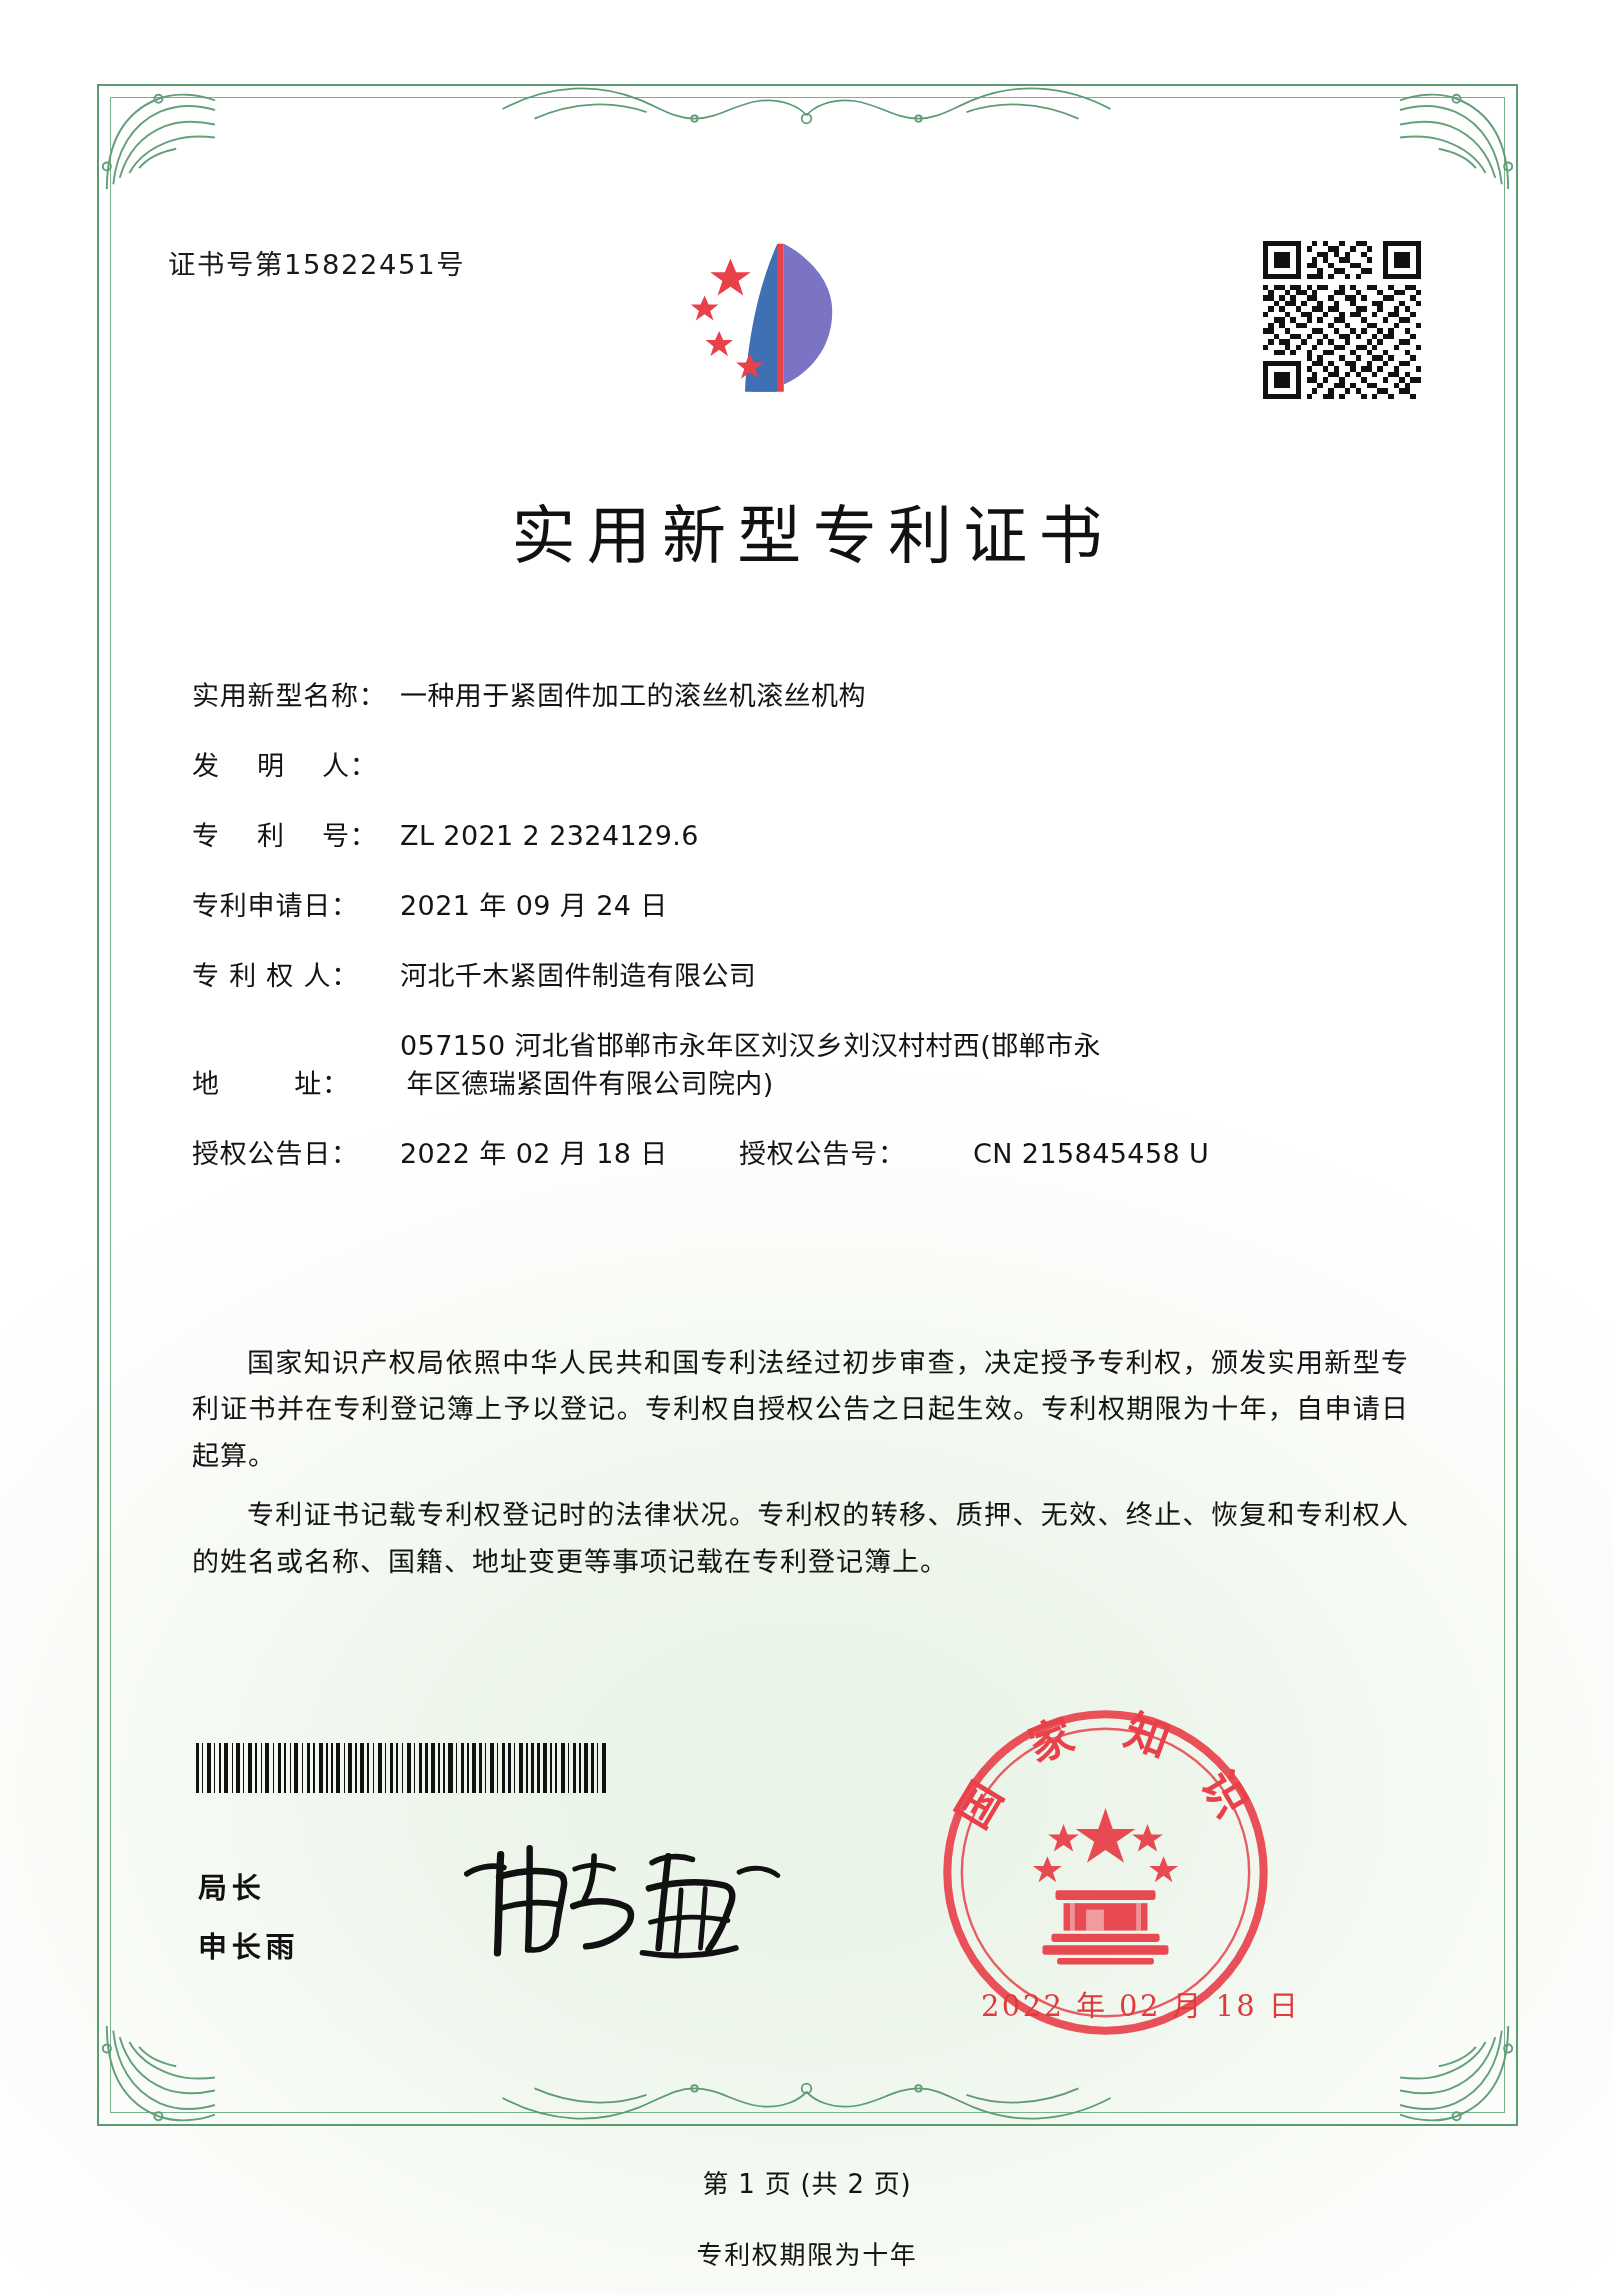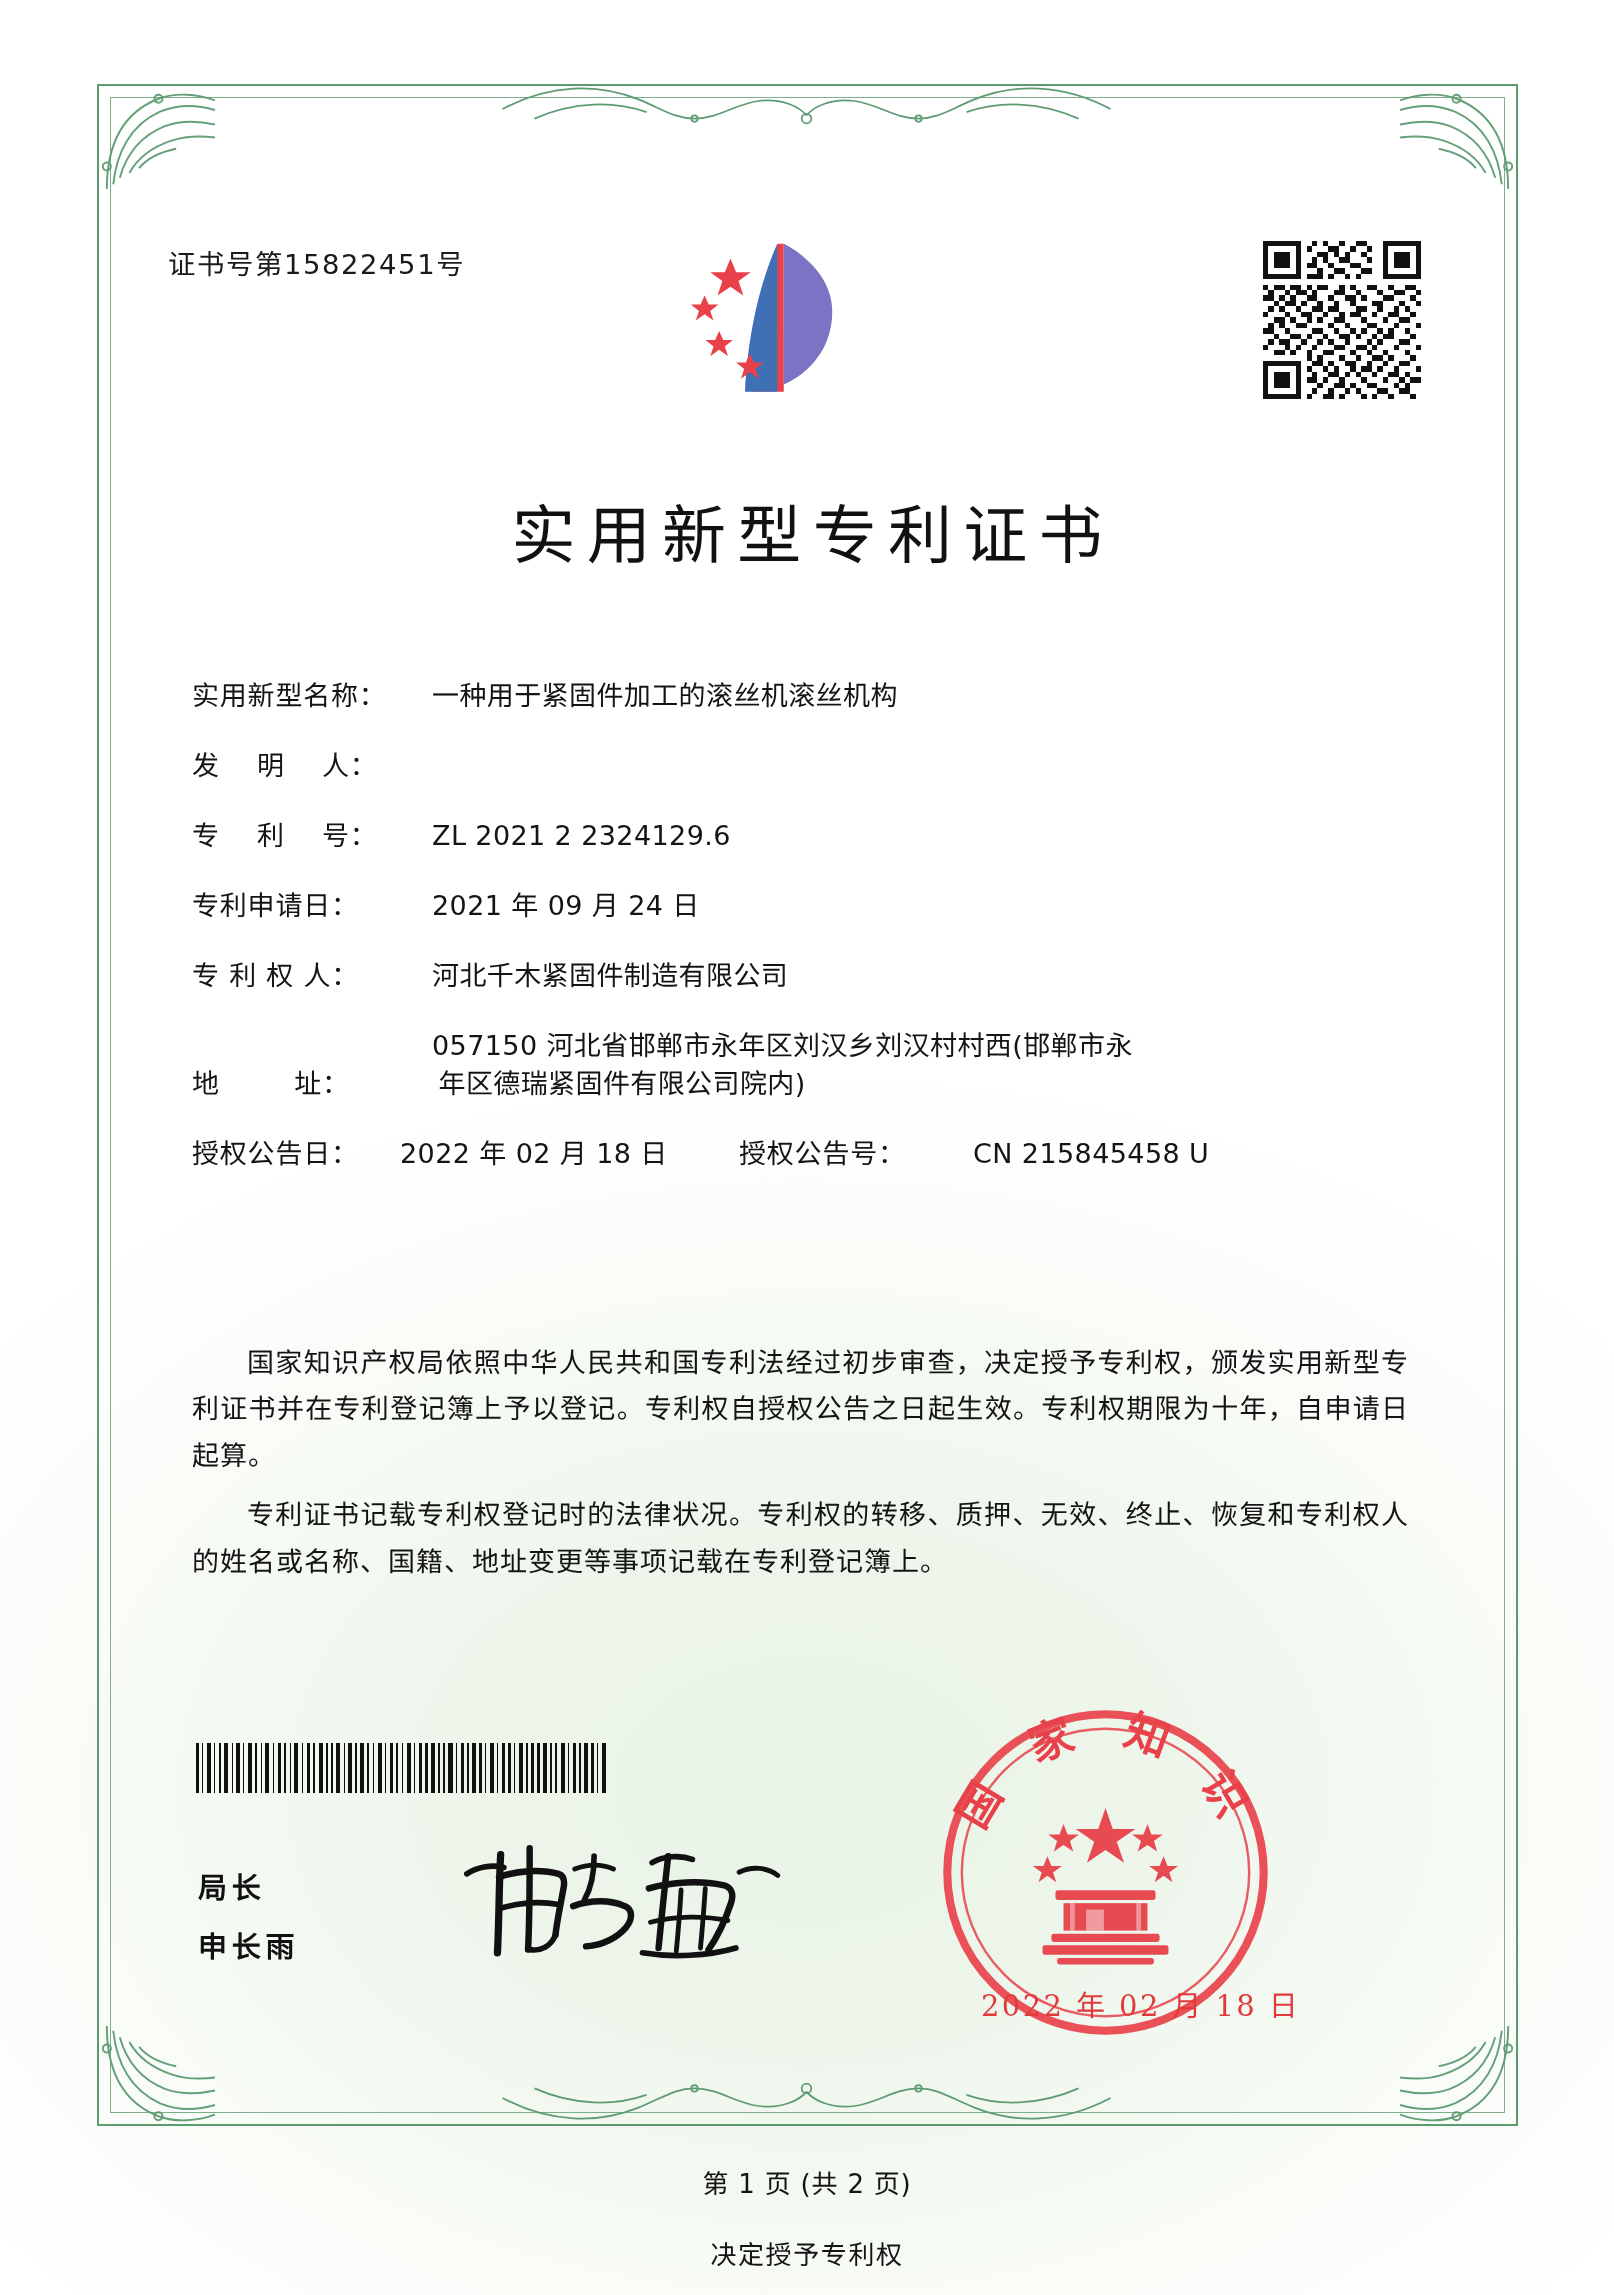--- a/index.html
+++ b/index.html
@@ -117,21 +117,20 @@
   }
   .field-label {
     flex: 0 0 auto;
     width: 208px;
     white-space: pre;
     letter-spacing: 0.8px;
   }
   .field-value {
     flex: 1 1 auto;
     letter-spacing: 0.4px;
-    margin-left: 32px;
   }
   .field-value .line2 {
     display: block;
     margin-top: 11.3px;
     padding-left: 6.5px;
   }
 
   
   .grant-row {
     display: flex;
@@ -702,16 +701,16 @@
       <rect x="143" y="286" width="134" height="10" rx="3"></rect>
       <rect x="132" y="300" width="156" height="12" rx="3"></rect>
       <rect x="150" y="316" width="120" height="8" rx="3"></rect>
       <rect x="166" y="248" width="6" height="34" fill="#ffffff" opacity=".4"></rect>
       <rect x="248" y="248" width="6" height="34" fill="#ffffff" opacity=".4"></rect>
     </g>
   </svg>
   <div class="seal-date">2022 年 02 月 18 日</div>
 
   <div class="page-num">第 1 页 (共 2 页)</div>
-  <div class="back-note">决定授予专利权</div>
+  <div class="back-note">专利权期限为十年</div>
 
 </div>
 
 
 </body></html>

